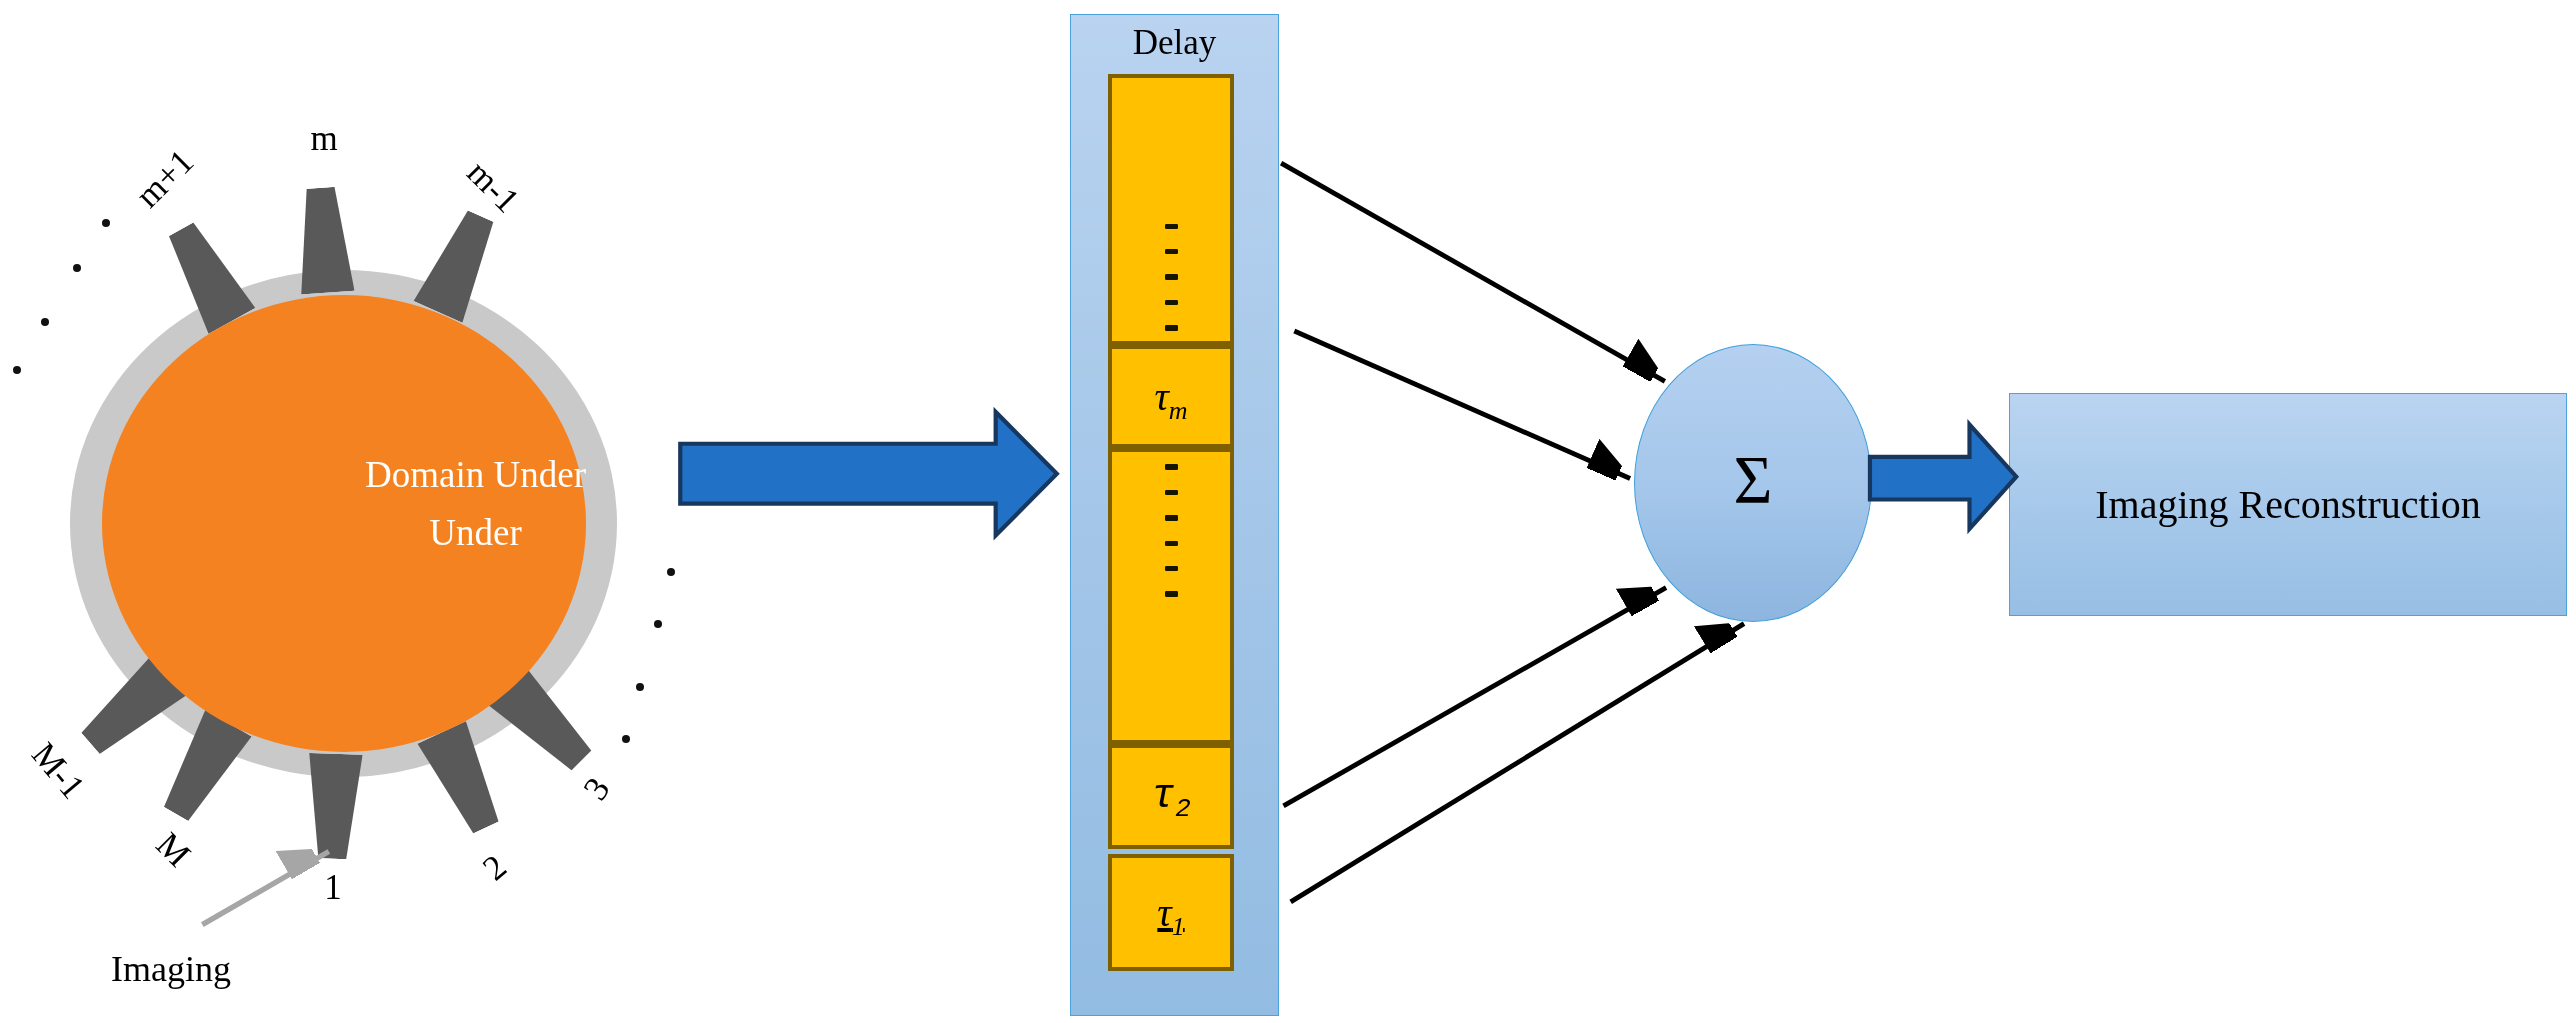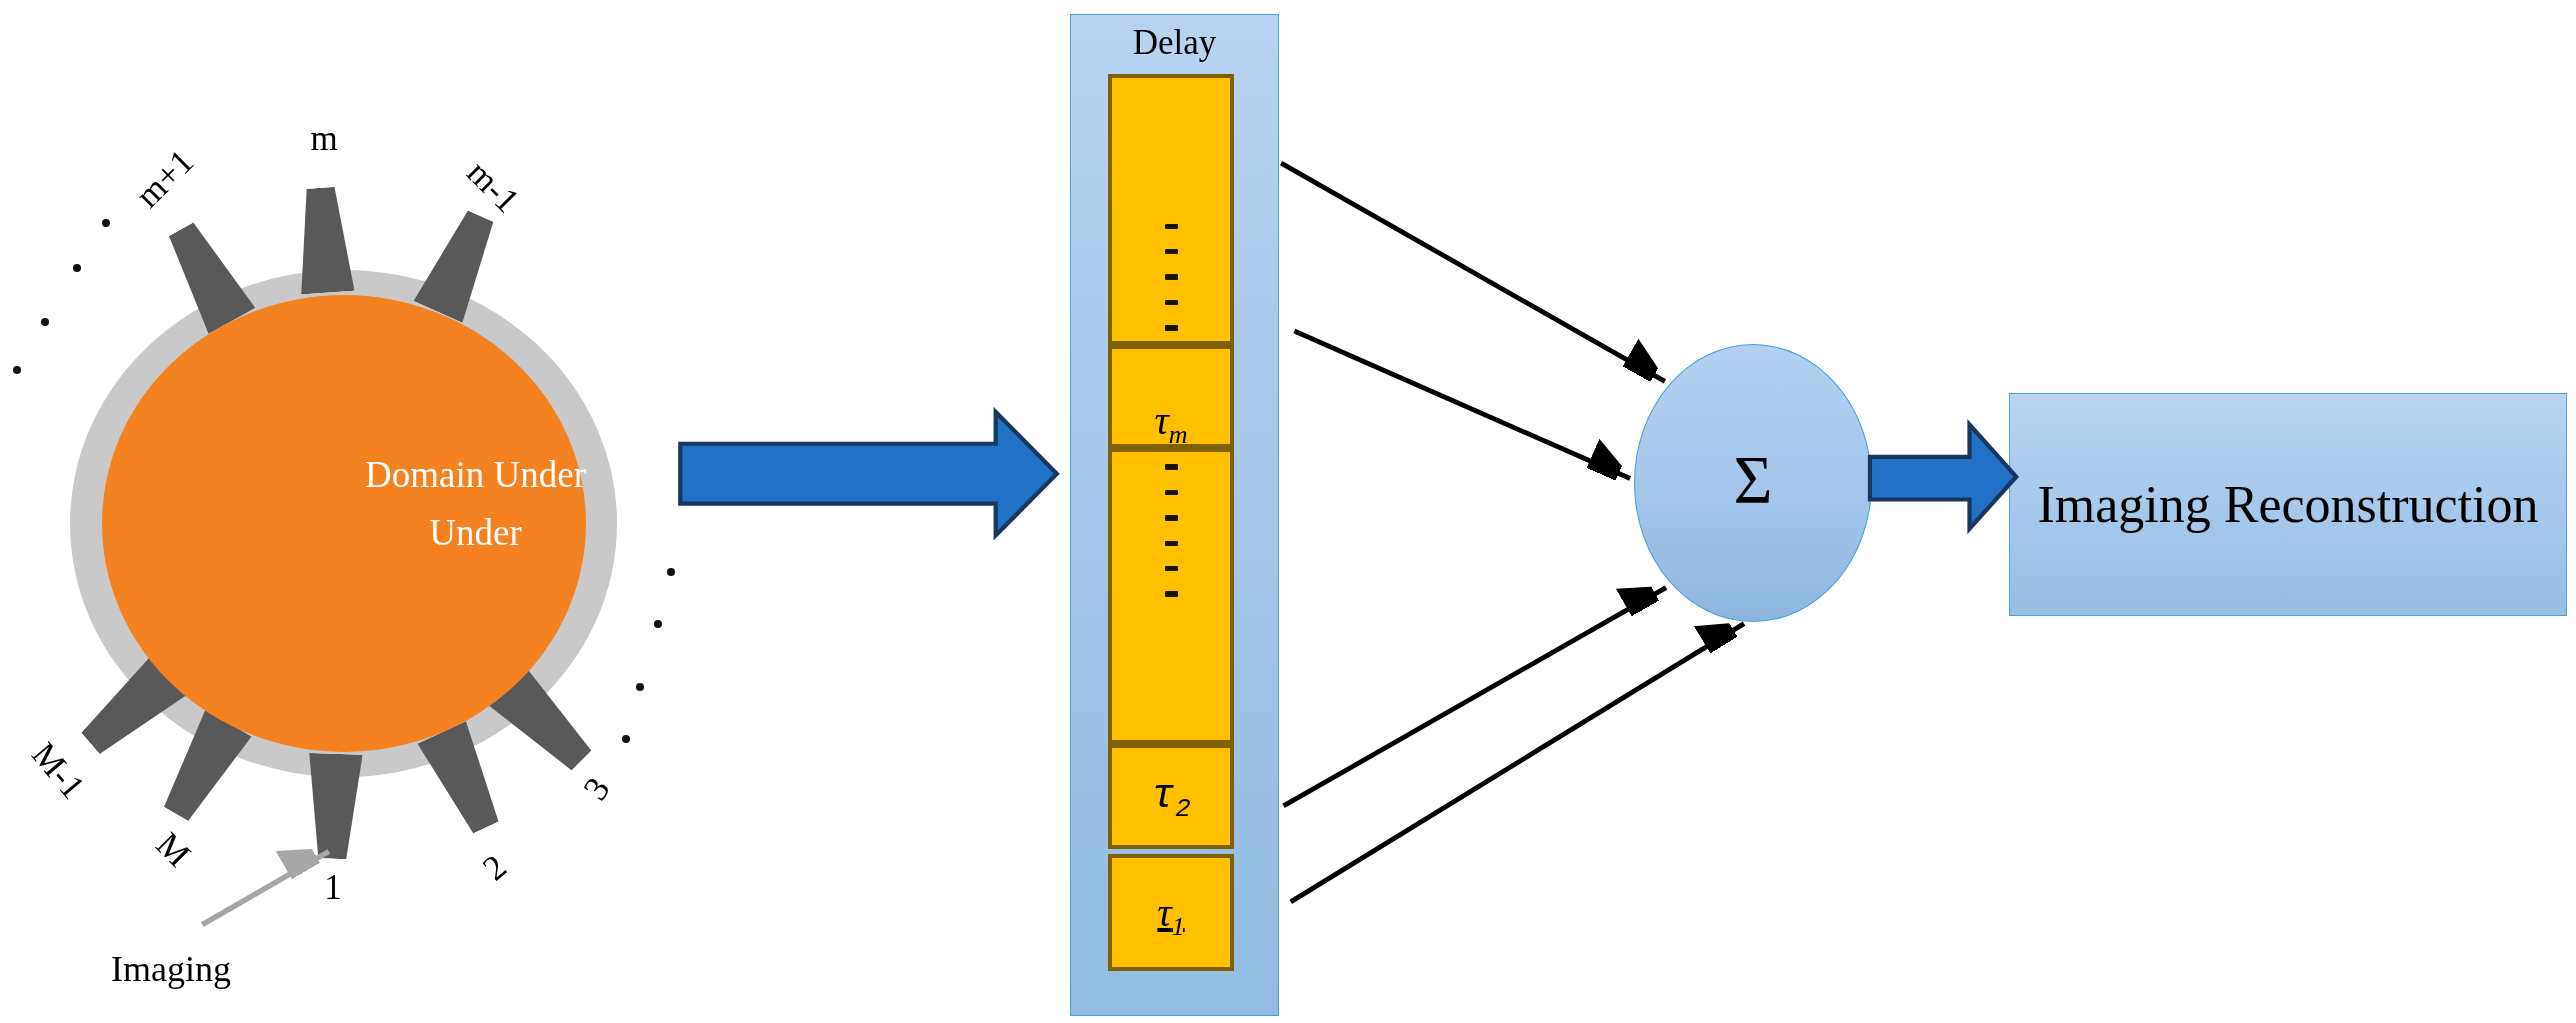--- a/index.html
+++ b/index.html
@@ -43,21 +43,21 @@
          background:linear-gradient(180deg,#B5D0F0 0%,var(--sigma-fill,#A3C6EA) 55%,#8DB5DF 100%);
          border:1.8px solid var(--sigma-border,#3E9FDB);box-sizing:border-box;z-index:2;
          display:flex;align-items:center;justify-content:center;}
   .sigma-symbol{font-size:67px;color:#000;transform:translateY(-3.6px);}
 
   
   .imaging{position:absolute;left:2009px;top:393px;width:558px;height:223px;z-index:2;
            background:linear-gradient(180deg,#BAD4F1 0%,var(--imaging-fill,#A5C8EA) 55%,#97BFE4 100%);
            border:1.8px solid var(--imaging-border,#4CA2DB);box-sizing:border-box;
            display:flex;align-items:center;justify-content:center;}
-  .imaging-label{font-size:52px;color:#000;}
+  .imaging-label{font-size:40px;color:#000;}
 
   .overlay{position:absolute;left:0;top:0;width:2576px;height:1023px;z-index:5;pointer-events:none;}
 </style>
 </head>
 <body>
 
 <div class="canvas" style="--orange: #F58220; --ring: #C9C9C9; --antenna: #595959; --delay-fill: #A0C4E7; --delay-border: #4BA3DC; --cell-fill: #FFC000; --cell-border: #7F6000; --sigma-fill: #A3C6EA; --sigma-border: #3E9FDB; --imaging-fill: #A5C8EA; --imaging-border: #4CA2DB;">
 
   <svg class="overlay" viewBox="0 0 4295 1706" xmlns="http://www.w3.org/2000/svg">
     <defs>
@@ -111,21 +111,21 @@
   <div class="delay-box">
     <div class="delay-title">Delay</div>
     <div class="delay-col" id="delay-col">
         <div class=" delay-cell dots dots-bottom" style="height: 271px;">
           <div class="dash"></div>
           <div class="dash"></div>
           <div class="dash"></div>
           <div class="dash"></div>
           <div class="dash"></div>
         </div>
-        <div class=" delay-cell" style="height: 103px; justify-content: flex-end;">
+        <div class=" delay-cell" style="height: 103px;">
           <div class="tau"><span>τ</span><sub>m</sub></div>
         </div>
         <div class=" delay-cell dots dots-top" style="height: 296px;">
           <div class="dash"></div>
           <div class="dash"></div>
           <div class="dash"></div>
           <div class="dash"></div>
           <div class="dash"></div>
           <div class="dash"></div>
         </div>

